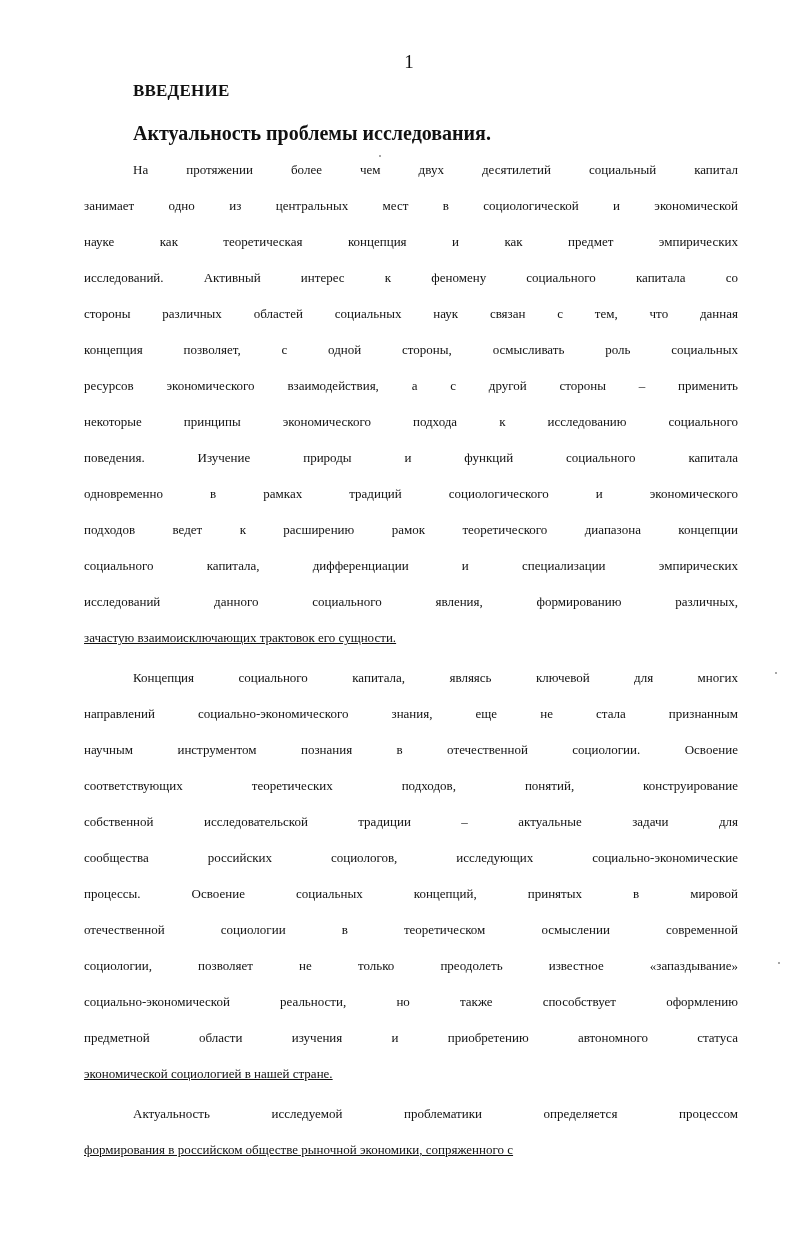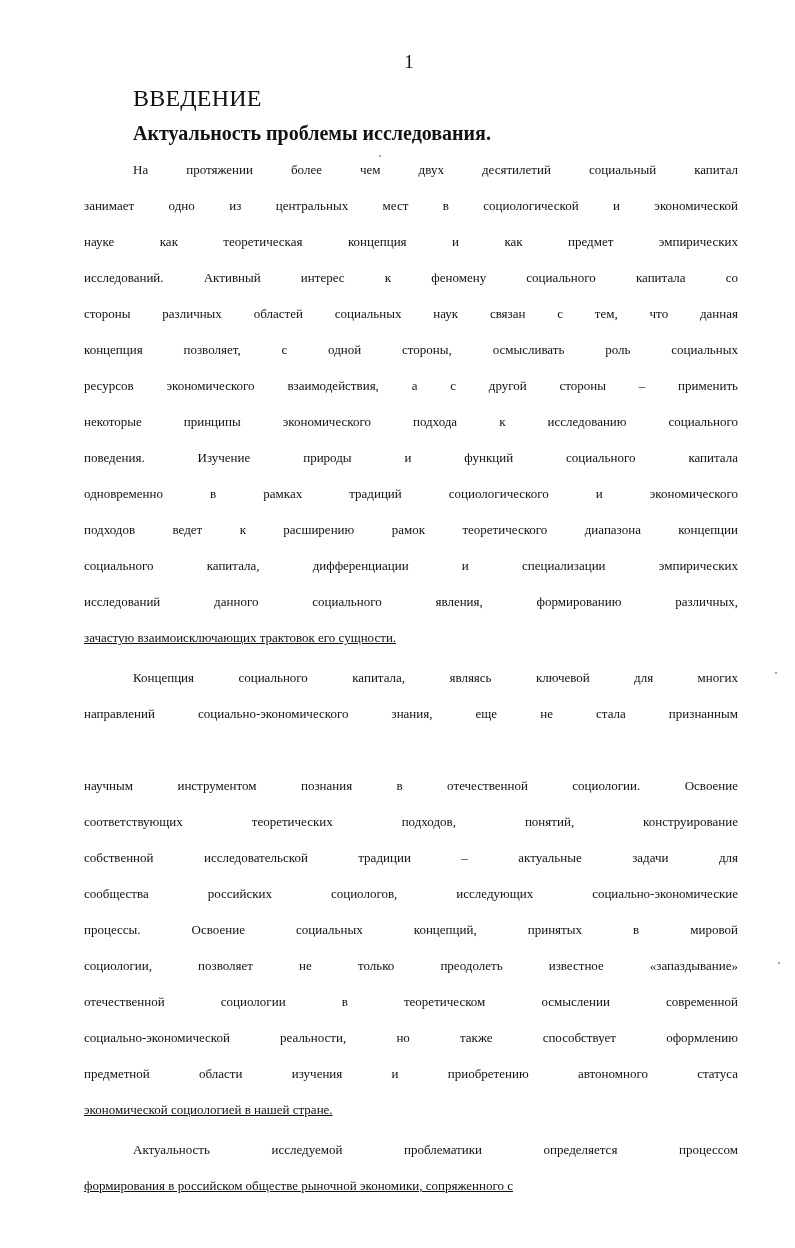--- a/index.html
+++ b/index.html
@@ -27,23 +27,23 @@
     top: 50px;
     left: 0;
     width: 818px;
     text-align: center;
     font-size: 19px;
     line-height: 24px;
   }
   .heading {
     position: absolute;
     left: 133px;
-    top: 85px;
-    font-size: 24px;
-    font-weight: normal;
+    top: 78px;
+    font-size: 17px;
+    font-weight: bold;
     line-height: 26px;
     letter-spacing: 0.2px;
   }
   .subheading {
     position: absolute;
     left: 133px;
     top: 120px;
     font-size: 20px;
     font-weight: bold;
     line-height: 26px;
@@ -105,27 +105,27 @@
       <span class="line" style="white-space: normal;">одновременно в рамках традиций социологического и экономического</span>
       <span class="line" style="white-space: normal;">подходов ведет к расширению рамок теоретического диапазона концепции</span>
       <span class="line" style="white-space: normal;">социального капитала, дифференциации и специализации эмпирических</span>
       <span class="line" style="white-space: normal;">исследований данного социального явления, формированию различных,</span>
       <span class="line last" style="white-space: normal;">зачастую взаимоисключающих трактовок его сущности.</span>
     </div>
 
     <div style="margin-top:4px;">
       <span class="line indent" style="white-space: normal;">Концепция социального капитала, являясь ключевой для многих</span>
       <span class="line" style="white-space: normal;">направлений социально-экономического знания,  еще не стала признанным</span>
-      <span class="line" style="white-space: normal; margin-top: 36px;">научным инструментом познания в отечественной социологии. Освоение</span>
+      <span class="line" style="white-space: normal;">научным инструментом познания в отечественной социологии. Освоение</span>
       <span class="line" style="white-space: normal;">соответствующих теоретических подходов, понятий, конструирование</span>
       <span class="line" style="white-space: normal;">собственной исследовательской традиции – актуальные задачи для</span>
       <span class="line" style="white-space: normal;">сообщества российских социологов, исследующих социально-экономические</span>
       <span class="line" style="white-space: normal;">процессы. Освоение социальных концепций, принятых в мировой</span>
+      <span class="line" style="white-space: normal;">отечественной социологии в теоретическом осмыслении  современной</span>
       <span class="line" style="white-space: normal;">социологии, позволяет не только преодолеть известное «запаздывание»</span>
-      <span class="line" style="white-space: normal;">отечественной социологии в теоретическом осмыслении  современной</span>
       <span class="line" style="white-space: normal;">социально-экономической реальности, но также способствует оформлению</span>
       <span class="line" style="white-space: normal;">предметной области изучения и приобретению автономного статуса</span>
       <span class="line last" style="white-space: normal;">экономической социологией в нашей стране.</span>
     </div>
 
     <div style="margin-top:4px;">
       <span class="line indent" style="white-space: normal;">Актуальность исследуемой проблематики определяется процессом</span>
       <span class="line last" style="white-space: normal;">формирования в российском обществе рыночной экономики, сопряженного с</span>
     </div>
   </div>

